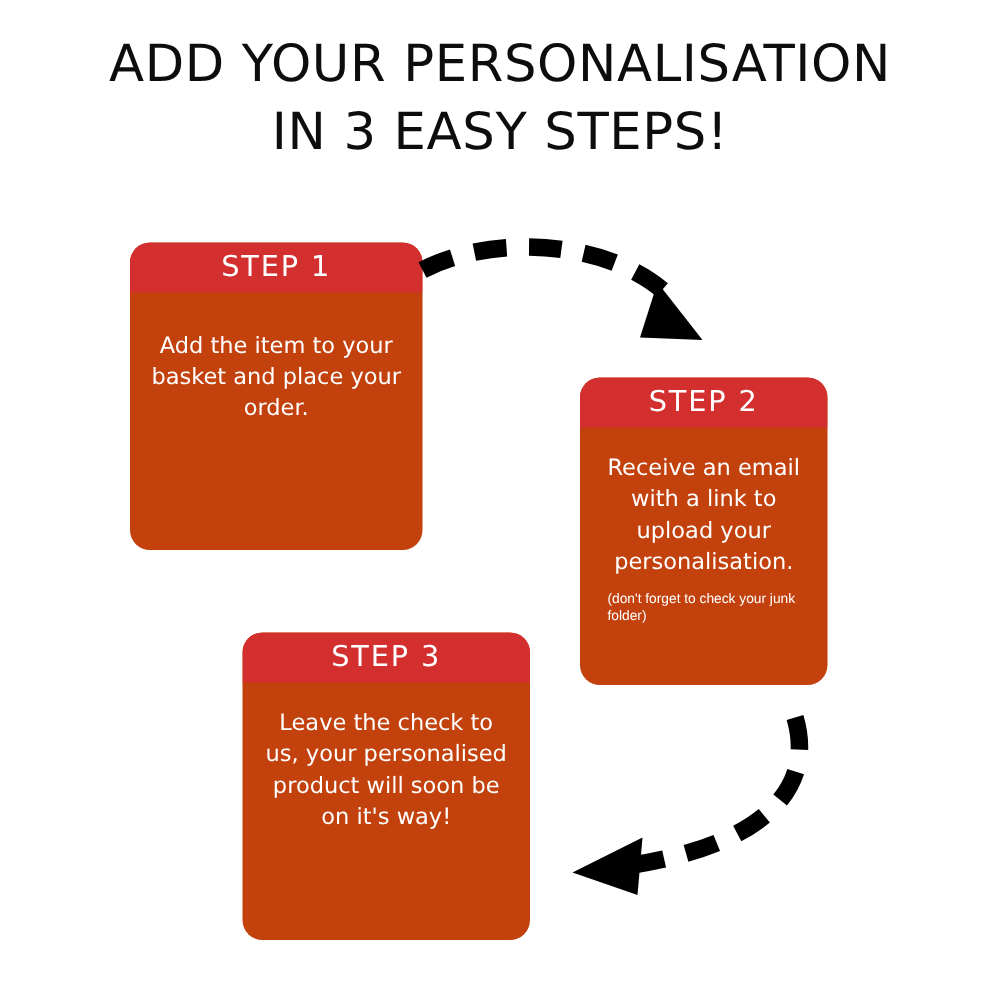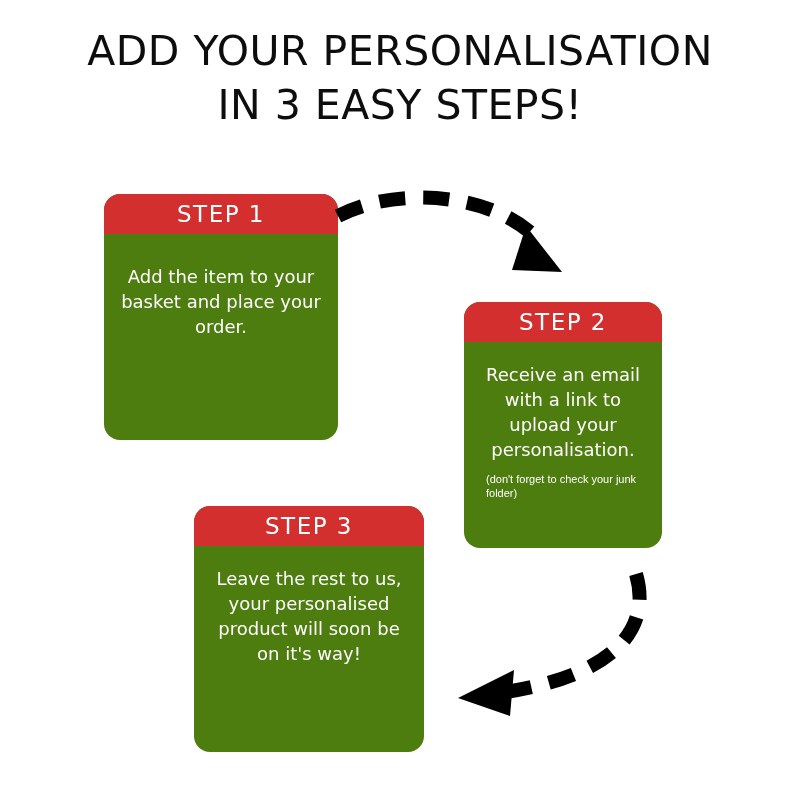--- a/index.html
+++ b/index.html
@@ -31,21 +31,21 @@
     color: #0d0d0d;
   }
   #heading .line {
     display: block;
     white-space: nowrap;
   }
 
   
   .card {
     position: absolute;
-    background: #4d7c0f;
+    background: #c2410c;
     border-radius: 16px;
     overflow: hidden;
     box-sizing: border-box;
   }
   .card-header {
     height: 40px;
     background: #d32f2f;
     color: #ffffff;
     display: flex;
     align-items: center;
@@ -113,14 +113,14 @@
   <div class="card-note">(don't forget to check your junk folder)</div>
 </div>
 
 <svg class="arrow" id="arrow-2" viewBox="0 0 230 160">
   <path d="M196,8 C212,62 176,112 52,128" fill="none" stroke="#000000" stroke-width="14" stroke-linecap="butt" stroke-dasharray="26 18"></path>
   <polygon points="74,104 18,132 70,150" fill="#000000"></polygon>
 </svg>
 
 <div class="card" id="card-step3">
   <div class="card-header">STEP 3</div>
-  <div class="card-body">Leave the rest to us, your personalised product will soon be on it's way!</div>
+  <div class="card-body">Leave the check to us, your personalised product will soon be on it's way!</div>
 </div>
 
 </body></html>

